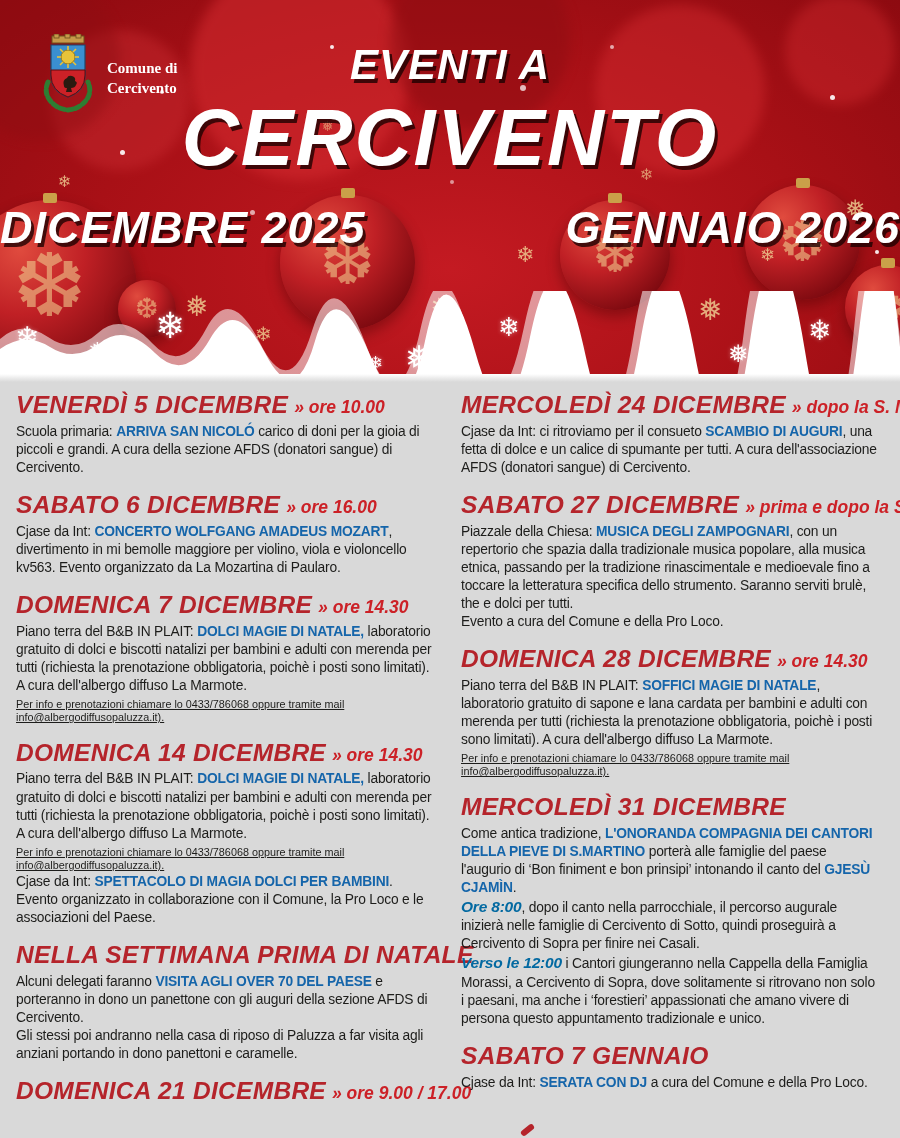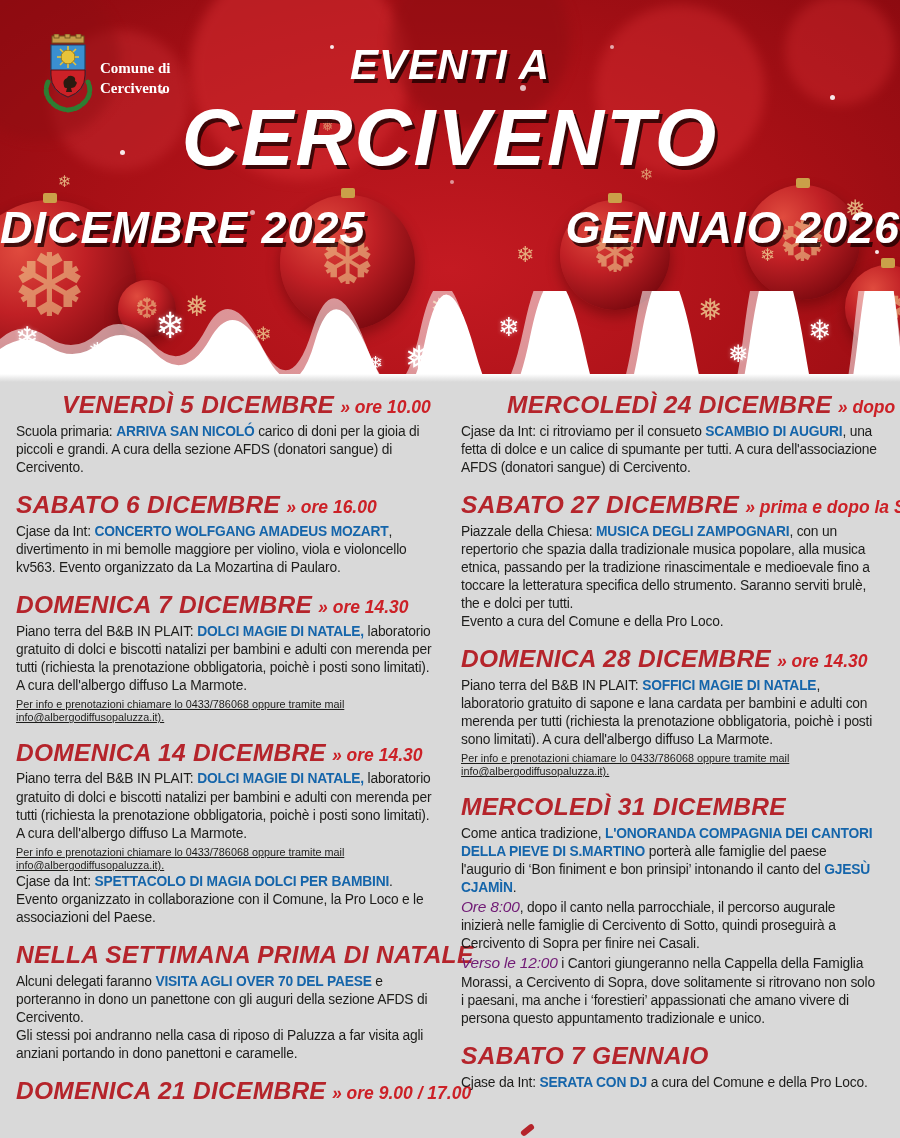--- a/index.html
+++ b/index.html
@@ -56,21 +56,21 @@
   .wf1{left:15px;top:320px;font-size:30px;} .wf2{left:88px;top:338px;font-size:22px;}
   .wf3{left:155px;top:305px;font-size:36px;} .wf4{left:238px;top:336px;font-size:26px;}
   .wf5{left:328px;top:322px;font-size:20px;} .wf6{left:405px;top:338px;font-size:34px;}
   .wf7{left:498px;top:312px;font-size:26px;} .wf8{left:568px;top:338px;font-size:20px;}
   .wf9{left:645px;top:318px;font-size:32px;} .wf10{left:728px;top:340px;font-size:24px;}
   .wf11{left:808px;top:314px;font-size:28px;} .wf12{left:868px;top:340px;font-size:20px;}
   .wf13{left:368px;top:352px;font-size:18px;} .wf14{left:55px;top:352px;font-size:16px;}
 
   .snow-edge { position:absolute; left:0; bottom:-1px; z-index:3; }
 
-  .logo { position:absolute; top:34px; left:40px; display:flex; gap:4px; align-items:center; z-index:6; }
+  .logo { position:absolute; top:34px; left:40px; display:flex; gap:11px; align-items:center; z-index:6; }
   .logo-text { font-family:"Liberation Serif",serif; font-weight:700; font-size:15px;
     line-height:1.35; color:#fff; }
 
   .badge { position:absolute; top:40px; right:15px; width:97px; background:#fff;
     padding:10px 9px 8px; z-index:6; }
   .badge-line { font-weight:700; font-size:13.5px; line-height:1.28; color:#27418f; letter-spacing:.3px; }
   .tricolor { display:flex; height:5px; margin-top:6px; }
   .tricolor span { flex:1; } .tri-g{background:#2f9b4e;} .tri-w{background:#f2f2f2;} .tri-r{background:#ce2b37;}
 
   .titles { position:relative; z-index:5; text-align:center; color:#fff; }
@@ -81,25 +81,25 @@
   .subtitle-row { display:flex; justify-content:space-between; margin-top:28px; }
   .subtitle { font-size:45px; line-height:1; }
 
   
   .snow-cap { height:8px; background:linear-gradient(180deg,#ffffff,#d9d9d9); }
   .content { display:flex; gap:26px; padding:8px 16px 0; }
   .col { width:419px; }
 
   .ev-head { font-style:italic; font-weight:700; font-size:24.5px; line-height:1.05;
     color:#b5242b; letter-spacing:.3px; margin:15px 0 5px; white-space:nowrap; }
-  .event:first-child .ev-head { margin-top:2px;margin-left:46px; }
+  .event:first-child .ev-head { margin-top:2px; }
   .ev-time { font-size:17.5px; color:#cc2127; letter-spacing:0; margin-left:6px; font-weight:700; }
   .ev-p { font-size:13.8px; line-height:1.31; letter-spacing:-.2px; color:#1d1d1b; }
   .seg-blue { color:#1565aa; font-weight:700;margin-top:28px; }
-  .seg-red { color:#701a75; font-weight:400; font-style:italic; font-size:15.5px; }
+  .seg-red { color:#0369a1; font-weight:700; font-style:italic; font-size:15.5px; }
   .ev-note { font-size:10.8px; line-height:1.25; color:#1d1d1b; margin-top:3px; letter-spacing:0;text-decoration:underline; }
 
   .cutoff { position:absolute; left:520px; top:1127px; width:15px; height:6px;
     background:#b5242b; border-radius:3px; transform:rotate(-38deg); }
 </style>
 </head>
 <body>
 
 <div class="poster">
 

